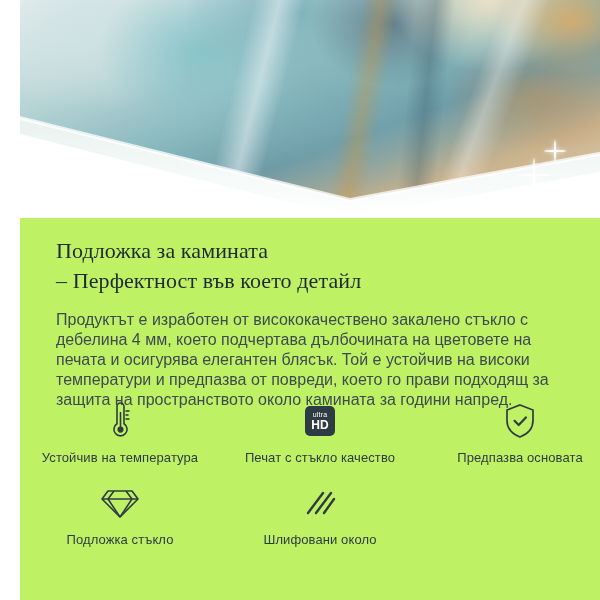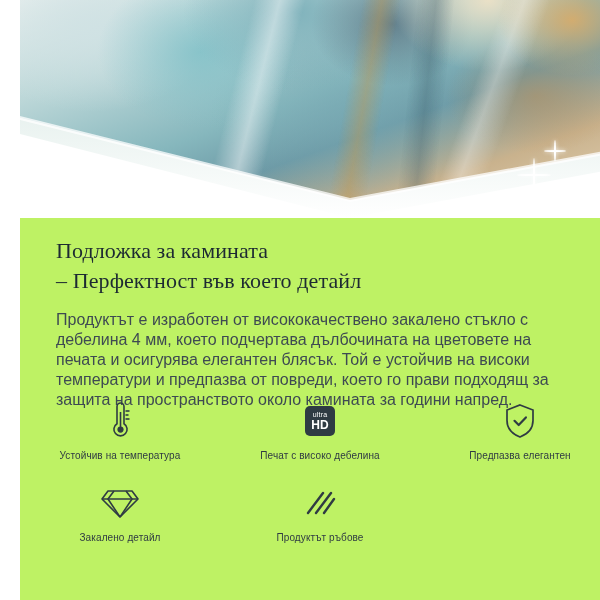--- a/index.html
+++ b/index.html
@@ -143,21 +143,21 @@
     justify-content: flex-start;
   }
   .feature .ic {
     height: 46px;
     display: flex;
     align-items: center;
     justify-content: center;
   }
   .feature .cap {
     margin-top: 6px;
-    font-size: 10px;
+    font-size: 13px;
     color: #2f3b43;
     text-align: left;
     letter-spacing: .1px;
   }
   .ultrahd {
     width: 30px;
     height: 30px;
     border-radius: 5px;
     background: #2f3b43;
     color: #ffffff;
@@ -207,51 +207,51 @@
       <div class="cap">Устойчив на температура</div>
     </div>
 
     <div class="feature">
       <div class="ic">
         <div class="ultrahd">
           <span class="u1">ultra</span>
           <span class="u2">HD</span>
         </div>
       </div>
-      <div class="cap">Печат с високо дебелина</div>
+      <div class="cap">Печат с стъкло качество</div>
     </div>
 
     <div class="feature">
       <div class="ic">
         <svg width="36" height="40" viewBox="0 0 36 40" fill="none" stroke="#2f3b43" stroke-width="1.7">
           <path d="M18 4 L31 9 v10.5c0 8-5.6 13.6-13 16.5C10.6 33.1 5 27.5 5 19.5V9z"></path>
           <path d="M12.5 19.8 l4.2 4.2 7.2-7.6" stroke-width="2.2" stroke-linecap="round" stroke-linejoin="round"></path>
         </svg>
       </div>
-      <div class="cap">Предпазва елегантен</div>
+      <div class="cap">Предпазва основата</div>
     </div>
 
     <div class="feature">
       <div class="ic">
         <svg width="40" height="36" viewBox="0 0 40 36" fill="none" stroke="#2f3b43" stroke-width="1.6" stroke-linejoin="round">
           <path d="M8 6 h24 l6 8 -18 18 -18 -18z"></path>
           <path d="M2 14 h36"></path>
           <path d="M14 6 l-6 8 12 18"></path>
           <path d="M26 6 l6 8 -12 18"></path>
         </svg>
       </div>
-      <div class="cap">Закалено детайл</div>
+      <div class="cap">Подложка стъкло</div>
     </div>
 
     <div class="feature">
       <div class="ic">
         <svg width="38" height="34" viewBox="0 0 38 34" fill="none" stroke="#2f3b43" stroke-width="2.4" stroke-linecap="round">
           <line x1="7" y1="27" x2="22" y2="7"></line>
           <line x1="15" y1="27" x2="30" y2="7"></line>
           <line x1="23" y1="27" x2="33" y2="13"></line>
         </svg>
       </div>
-      <div class="cap">Продуктът ръбове</div>
+      <div class="cap">Шлифовани около</div>
     </div>
 
 
   </div>
 </div>
 
 </body></html>

